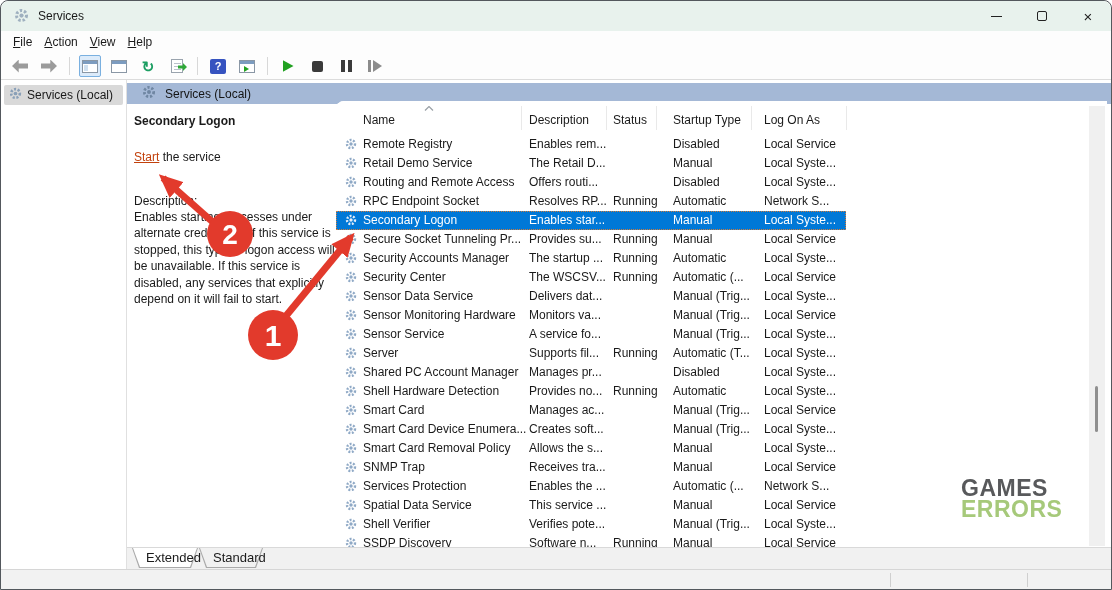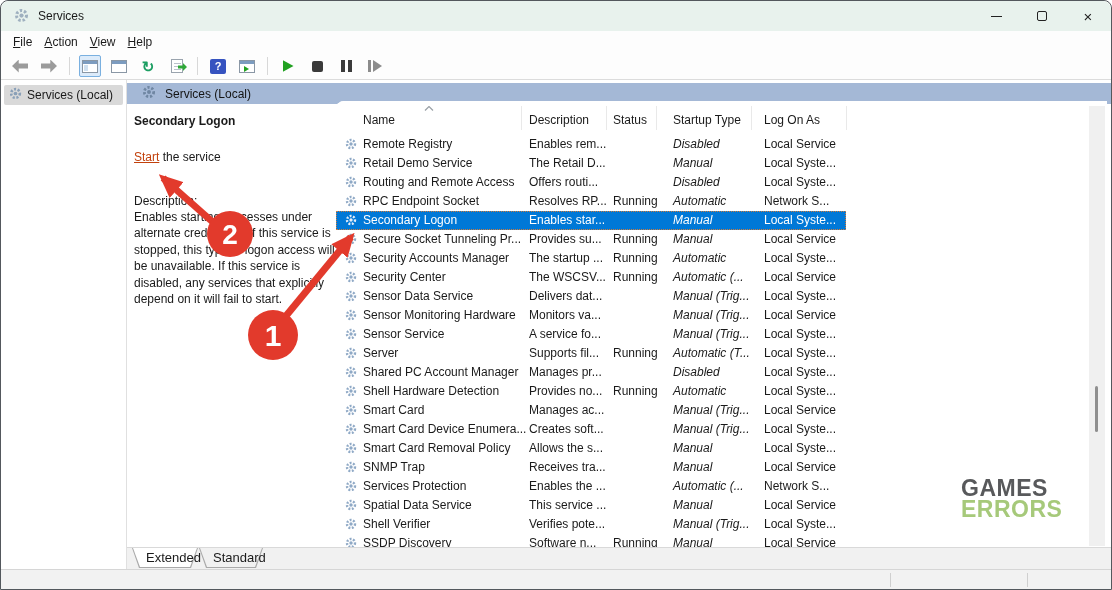--- a/index.html
+++ b/index.html
@@ -65,21 +65,21 @@
   
   .listcard { position:absolute; left:209px; top:21px; width:771px; height:446px; background:#fff; border-radius:8px 0 0 0; overflow:hidden; }
   .lhead { position:absolute; left:0; top:0; right:0; height:33px; background:#fff; }
   .lhead .col { position:absolute; bottom:7px; font-size:12px; color:#1a1a1a; white-space:nowrap; }
   .c-name { left:27px; } .c-desc { left:193px; } .c-status { left:277px; } .c-startup { left:337px; } .c-logon { left:428px; }
   .hsep { position:absolute; top:5px; height:24px; width:1px; background:#e9e9e9; }
   .sort-chevron { position:absolute; left:88px; top:5px; width:10px; height:5px; }
   .rows { position:absolute; left:0; top:34px; right:0; bottom:0; }
   .svc-row { position:relative; height:19px; width:510px; white-space:nowrap; }
   .svc-row span.cell { position:absolute; top:2px; font-size:12px; }
-  .cell.n { left:27px; } .cell.d { left:193px; } .cell.s { left:277px; } .cell.t { left:337px;font-style:italic; } .cell.l { left:428px; }
+  .cell.n { left:27px; } .cell.d { left:193px; } .cell.s { left:277px; } .cell.t { left:337px; } .cell.l { left:428px; }
   .svc-row .gear-sm { position:absolute; left:9px; top:3px; color:#8fa9c6; }
   .svc-row.selected { background:#0078d7; color:#fff; outline:1px dotted #d07b3a; outline-offset:-1px; }
   .svc-row.selected .gear-sm { color:#e4eefa; }
   
   .vscroll { position:absolute; left:962px; top:26px; width:16px; height:440px; background:#f0f0f0; }
   .vthumb { position:absolute; left:6px; top:280px; width:3px; height:46px; background:#8f8f8f; border-radius:2px; }
   
   .tabband { position:absolute; left:0; right:0; top:467px; height:22px; background:#f1f1f1; border-top:1px solid #d9d9d9; }
   .tab { position:absolute; top:0; height:20px; }
   .tab .shape { position:absolute; inset:0; clip-path:polygon(0 0, 100% 0, calc(100% - 7px) 100%, 7px 100%); background:#a9a9a9; }

